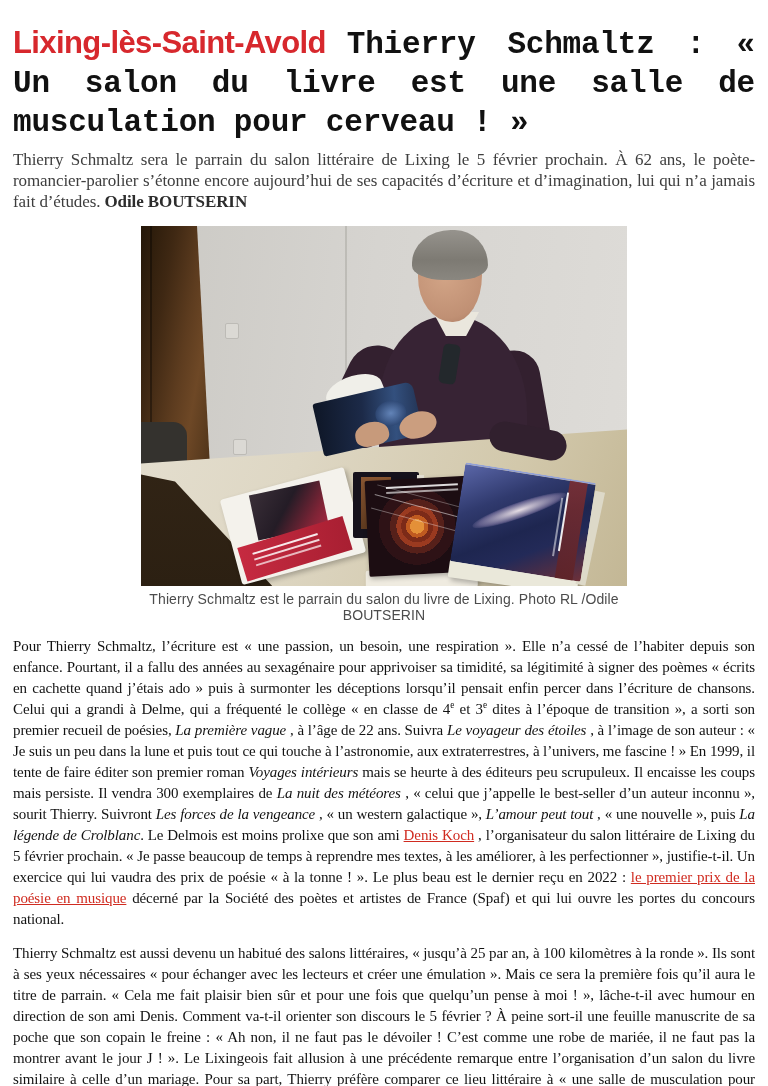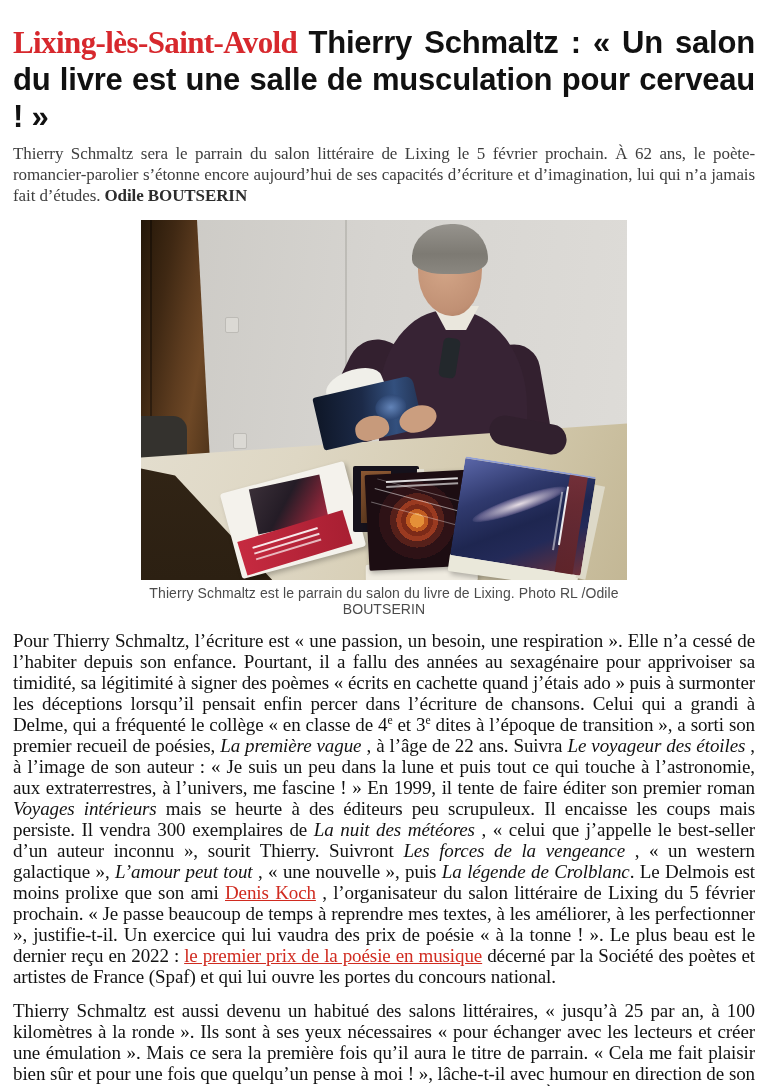--- a/index.html
+++ b/index.html
@@ -7,25 +7,25 @@
     width:768px;min-height:1086px;margin:0 auto;background:#fff;
     box-sizing:border-box;padding:24px 13px 28px 13px;
     font-family:"Liberation Serif",serif;color:#141414;
   }
   
   .headline{
     margin:0;font-size:31px;line-height:37px;text-align:justify;
     font-weight:bold;letter-spacing:-0.2px;color:#111;
   }
   .headline .loc{
-    font-family:Liberation Serif, serif;
+    font-family:Liberation Sans, sans-serif;
     color:var(--headline-red,#d7282d);
     letter-spacing:-0.6px;
   }
-  .headline .ttl{font-family:Liberation Sans, sans-serif;margin-top:32px;}
+  .headline .ttl{font-family:Liberation Mono, monospace;margin-top:32px;}
   
   .lede{
     margin:8px 0 0 0;font-family:Liberation Serif, serif;
     font-size:17px;line-height:21px;color:#3e3e3e;text-align:justify;
     letter-spacing:-0.1px;
   }
   .lede strong{color:#2d2d2d;}
   
   figure{margin:14px auto 0 auto;width:486px;}
   .photo{
@@ -104,21 +104,21 @@
     background:radial-gradient(ellipse at 50% 50%,rgba(240,230,235,.95),rgba(180,160,200,.4) 60%,transparent 75%);
     transform:rotate(-28deg);}
   .bb-cover::after{content:"";position:absolute;right:19%;top:12%;width:2px;height:60%;
     background:rgba(255,255,255,.9);box-shadow:-5px 6px 0 rgba(255,255,255,.5);}
   figcaption{
     margin-top:5px;text-align:center;font-family:"Liberation Sans",sans-serif;
     font-size:14px;color:#4c4c4c;letter-spacing:0.1px;
   }
   
   .body-par{
-    margin:13px 0 0 0;font-size:19px;line-height:21px;text-align:justify;
+    margin:13px 0 0 0;font-size:15px;line-height:21px;text-align:justify;
     color:#121212;letter-spacing:-0.1px;
   }
   .body-par em{font-style:italic;}
   .body-par sup{font-size:62%;vertical-align:super;line-height:0;}
   .alink{color:var(--link-red,#d02b20);text-decoration:underline;text-decoration-color:var(--link-red,#d02b20);}
   .subhead{
     margin:16px 0 9px 0;font-size:23px;line-height:27px;font-weight:bold;
     font-family:"Liberation Serif",serif;color:#111;letter-spacing:-0.2px;
   }
 </style>

